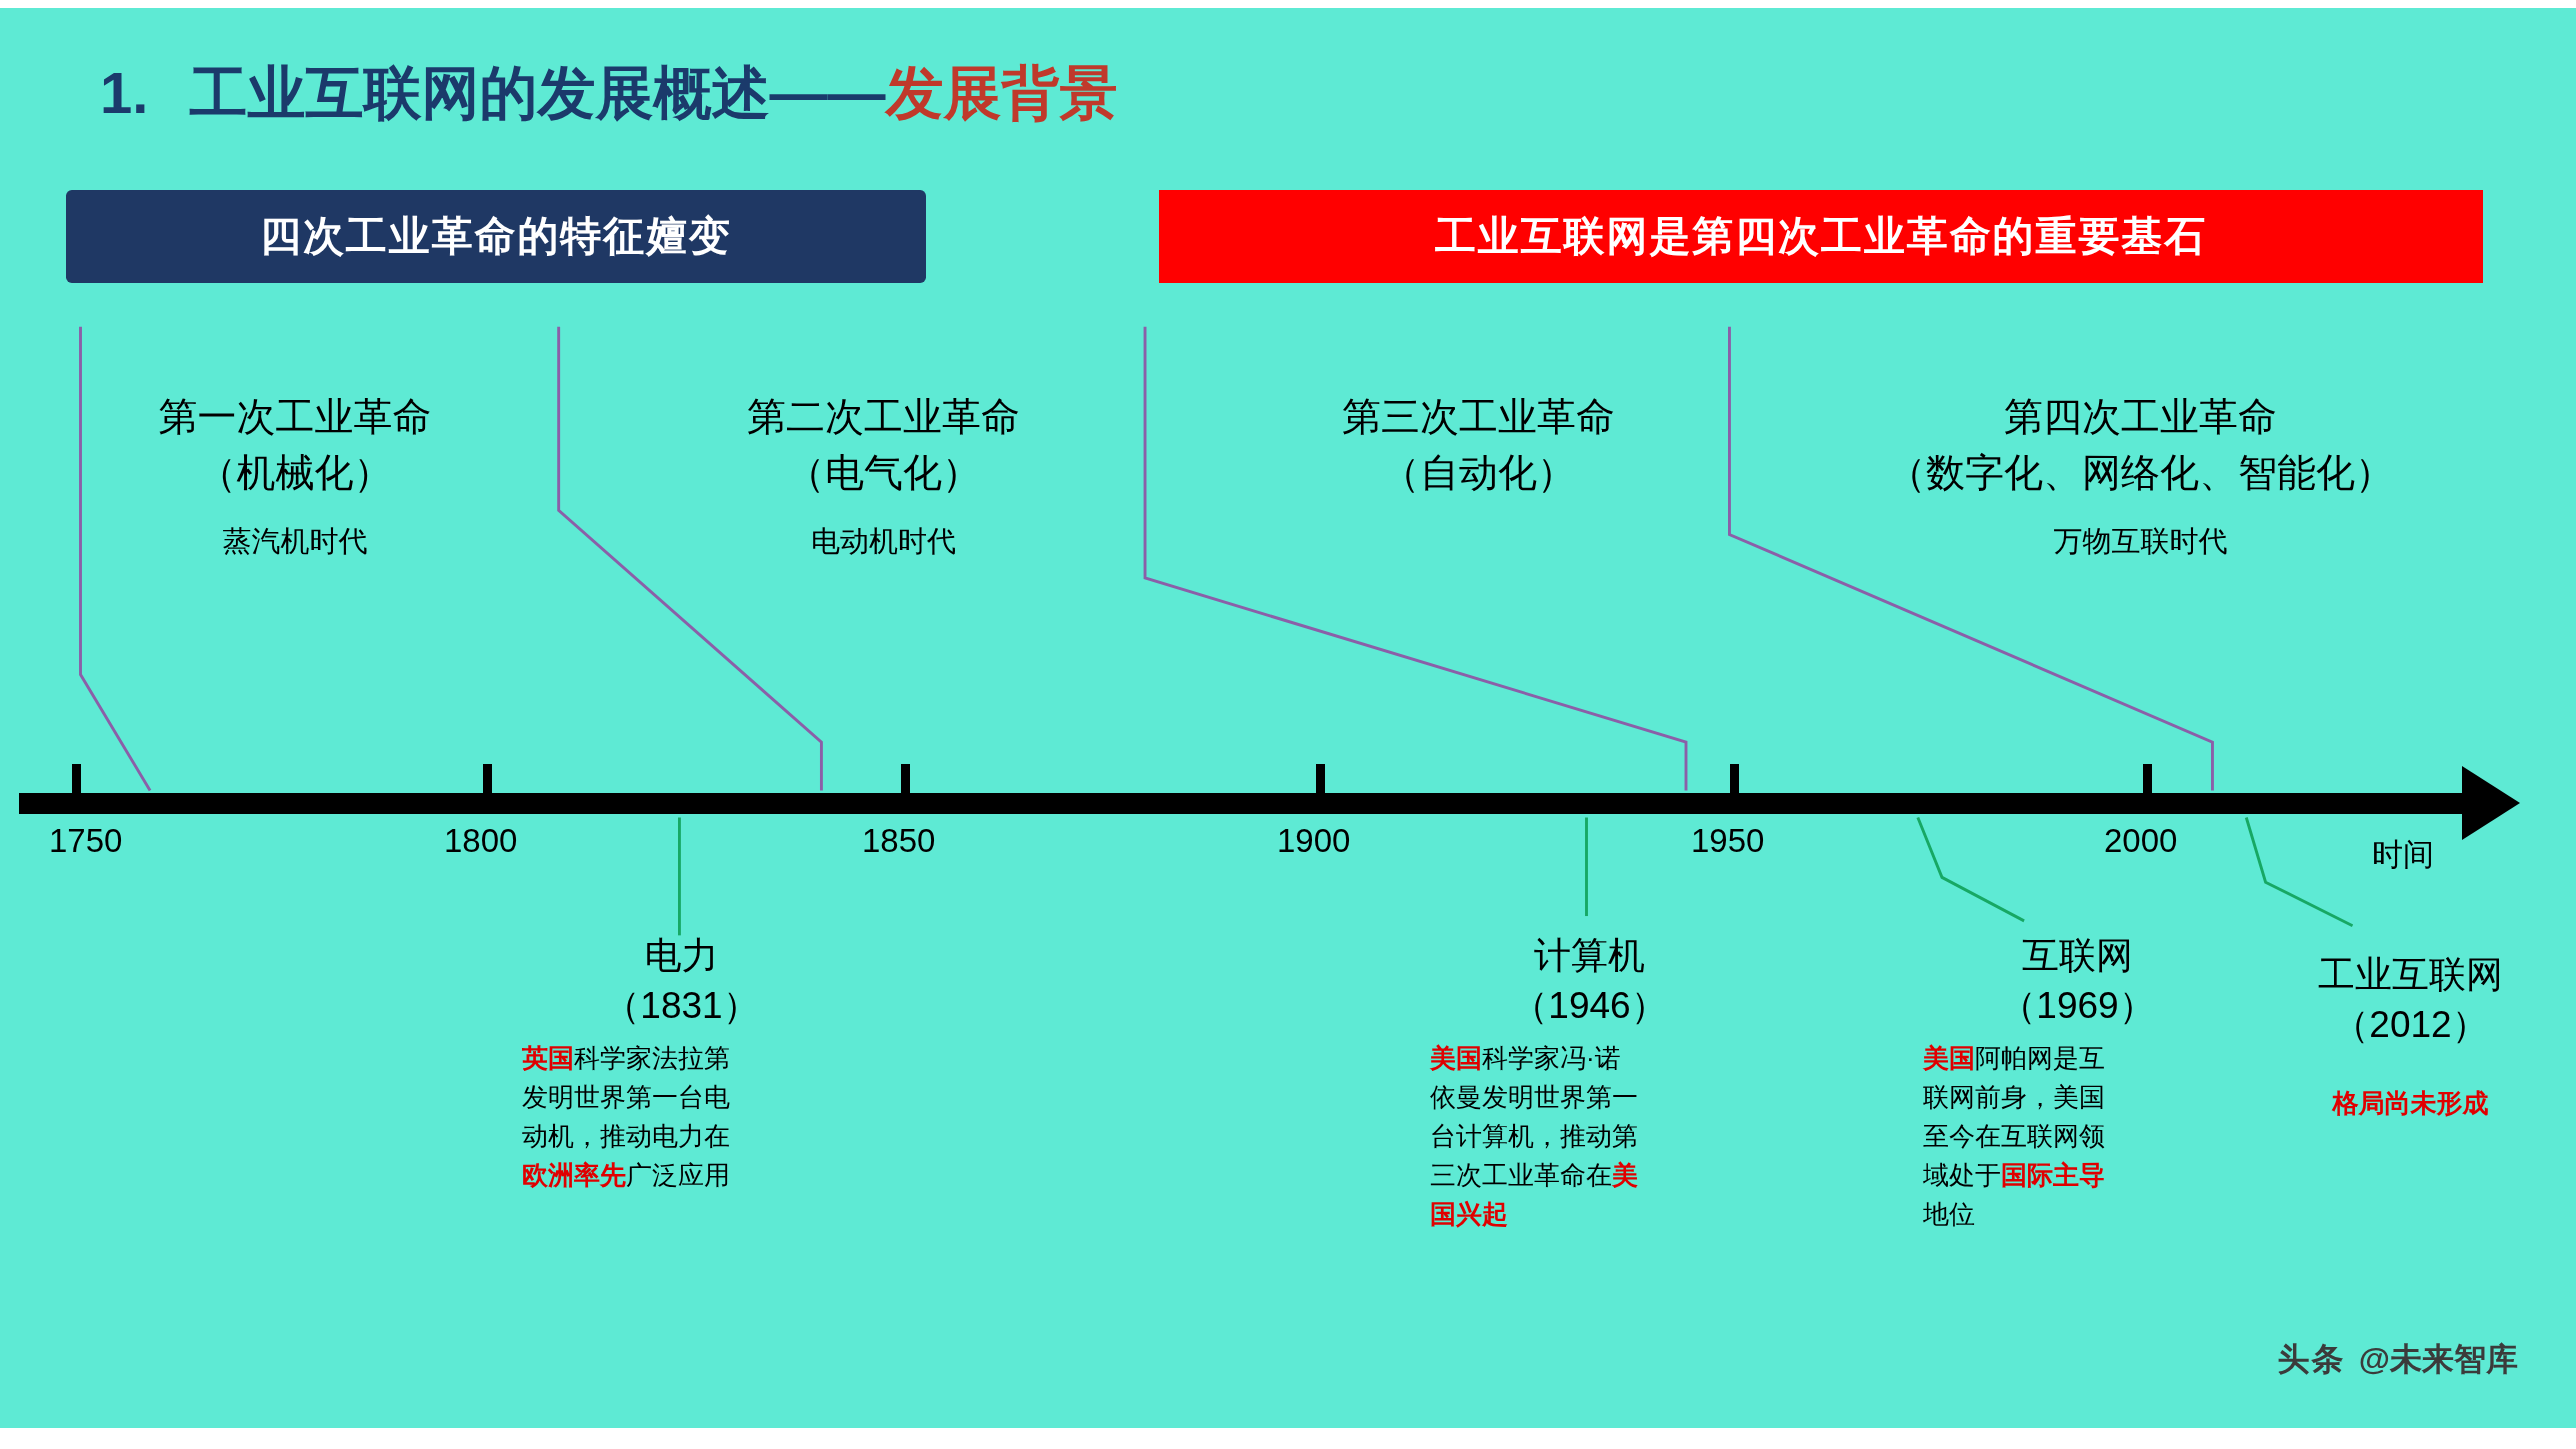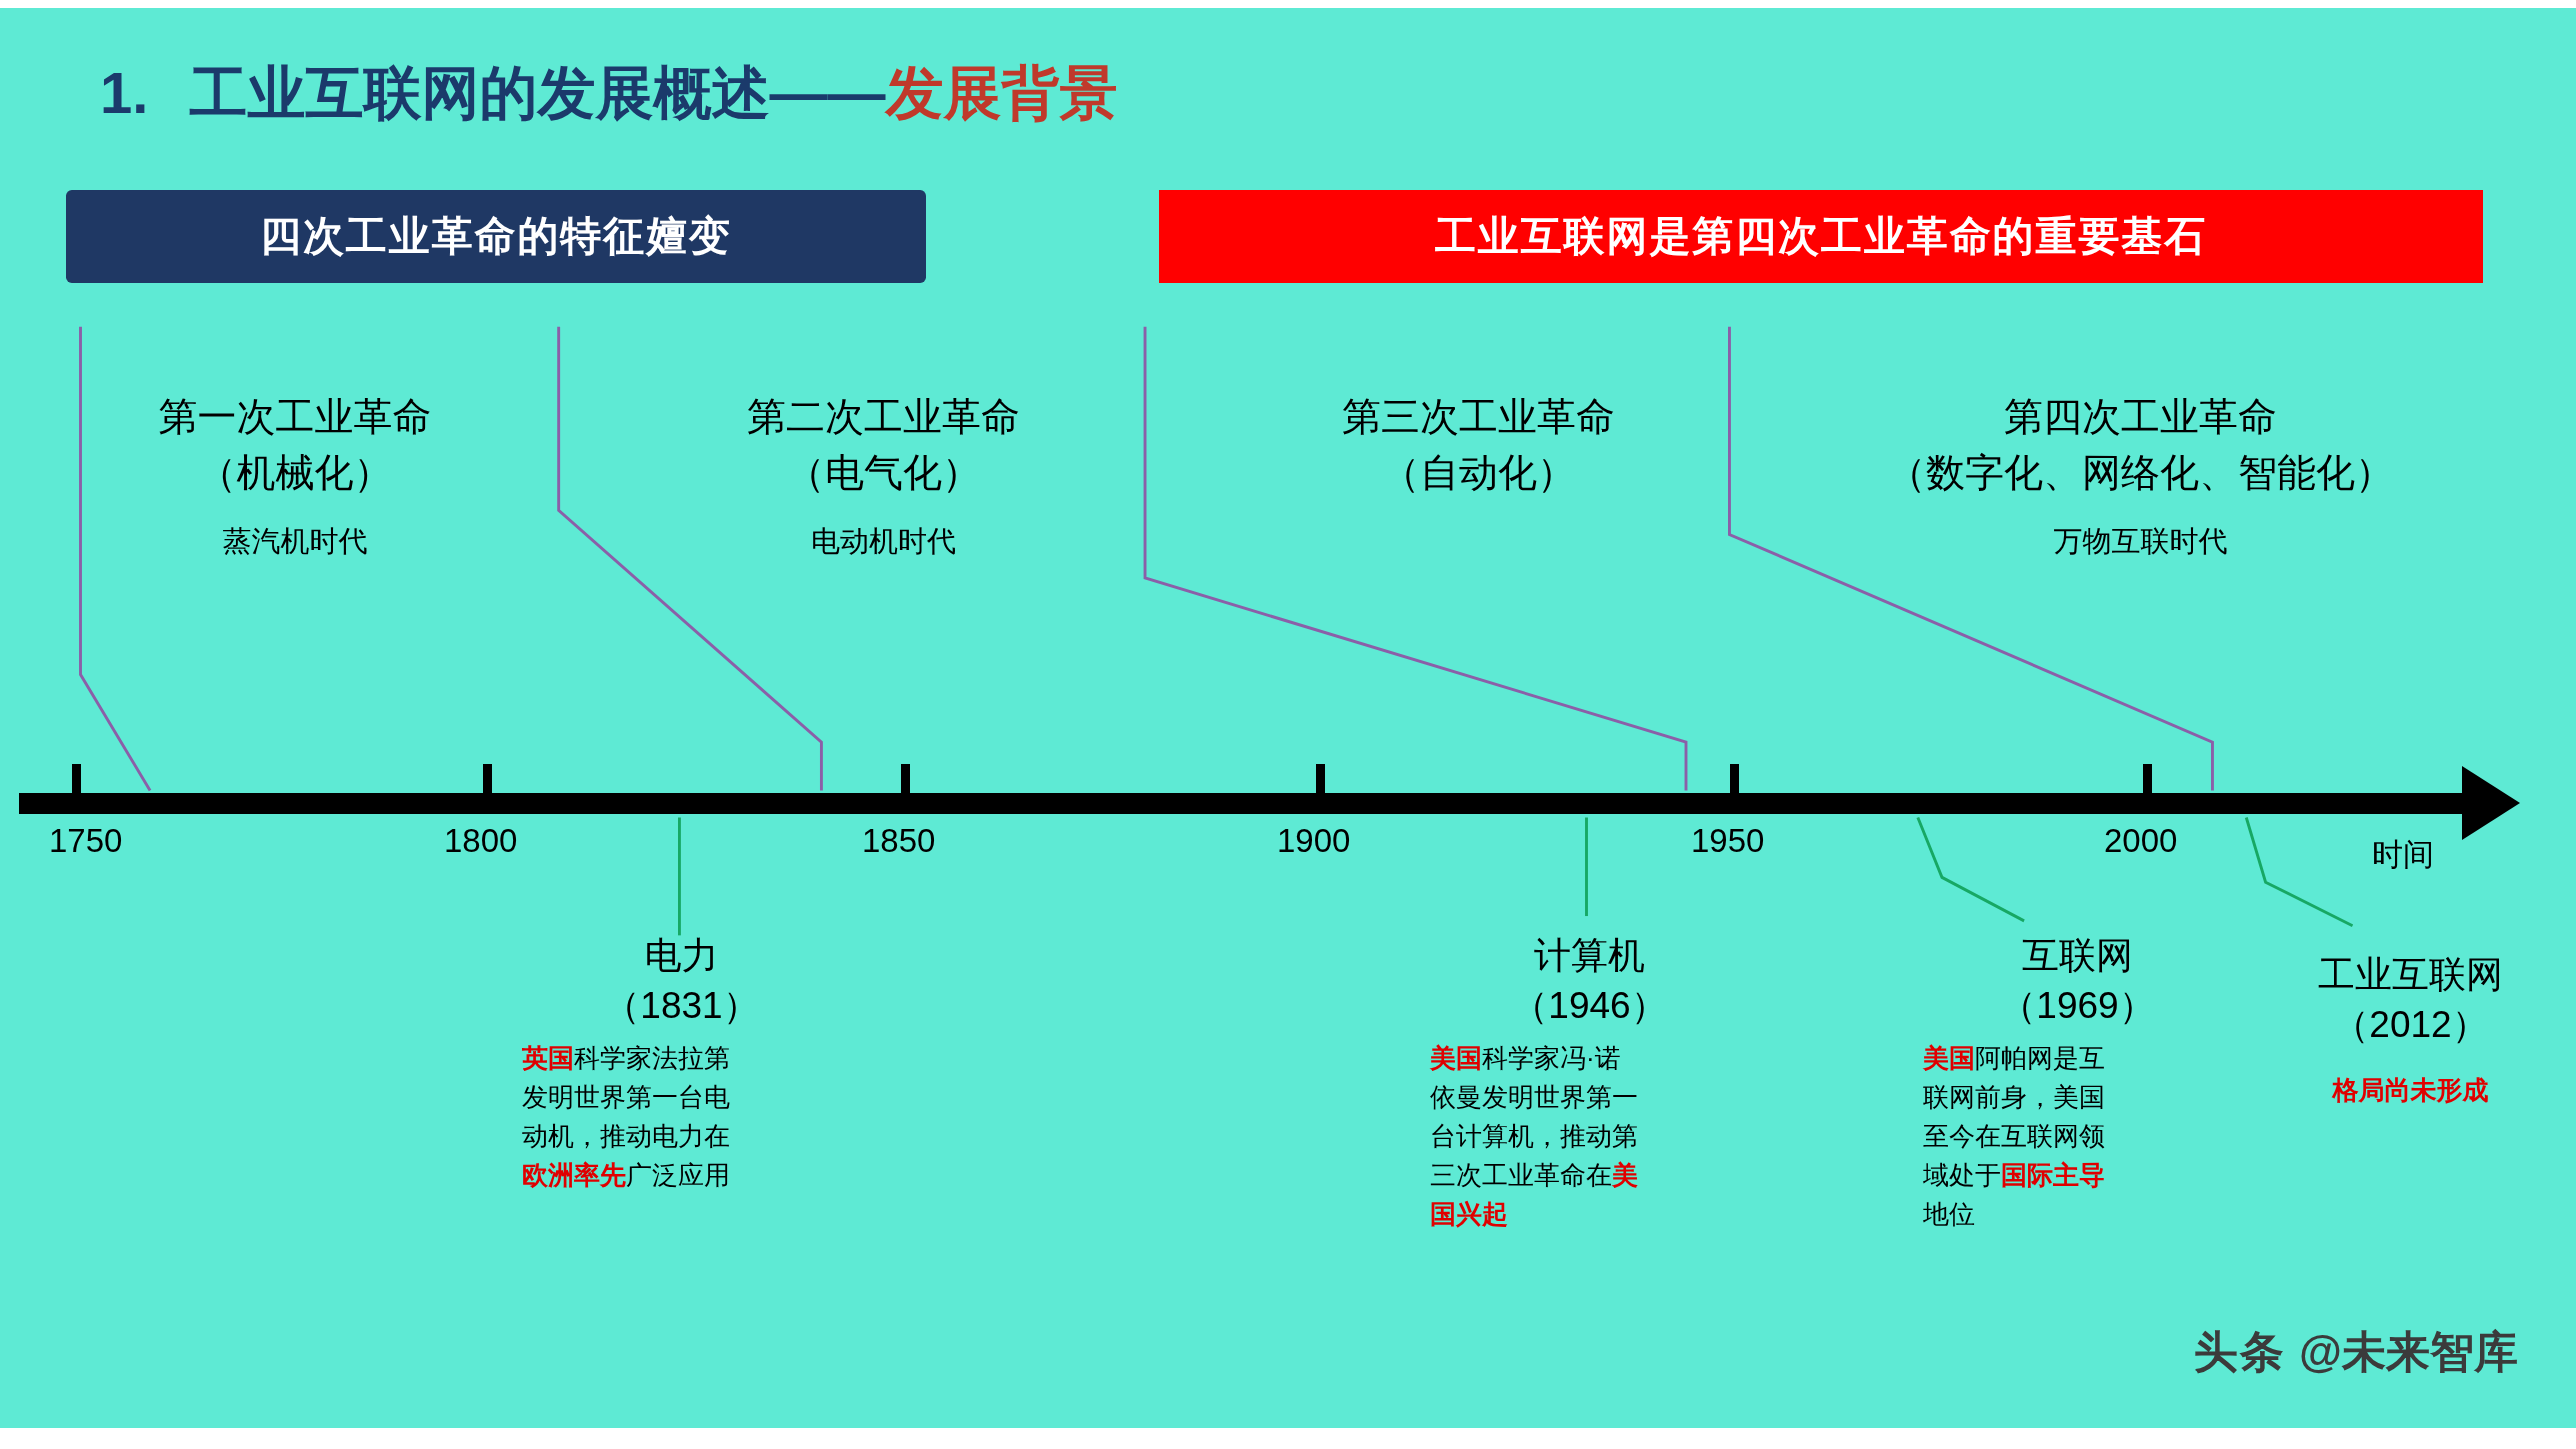--- a/index.html
+++ b/index.html
@@ -152,36 +152,36 @@
   }
   .event .ev-desc {
     margin-top: 8px;
     font-size: 26px;
     line-height: 1.5;
     color: #000000;
     text-align: left;
   }
   .hl { color: #e00000; font-weight: bold; }
   .ev-desc-red {
-    margin-top: 21px;
+    margin-top: 34px;
     font-size: 26px;
     line-height: 1.5;
     color: #e00000;
     font-weight: bold;
     white-space: nowrap;
   }
 
   
   .watermark {
     position: absolute;
     right: 58px;
     bottom: 46px;
     display: flex;
     align-items: center;
-    font-size: 44px;
+    font-size: 32px;
     color: #3b3b3b;
     font-weight: bold;
   }
   .watermark .tt {
     color: #3b3b3b;
     letter-spacing: 1.9px;
     margin-right: 13.5px;
   }
 </style>
 </head>

